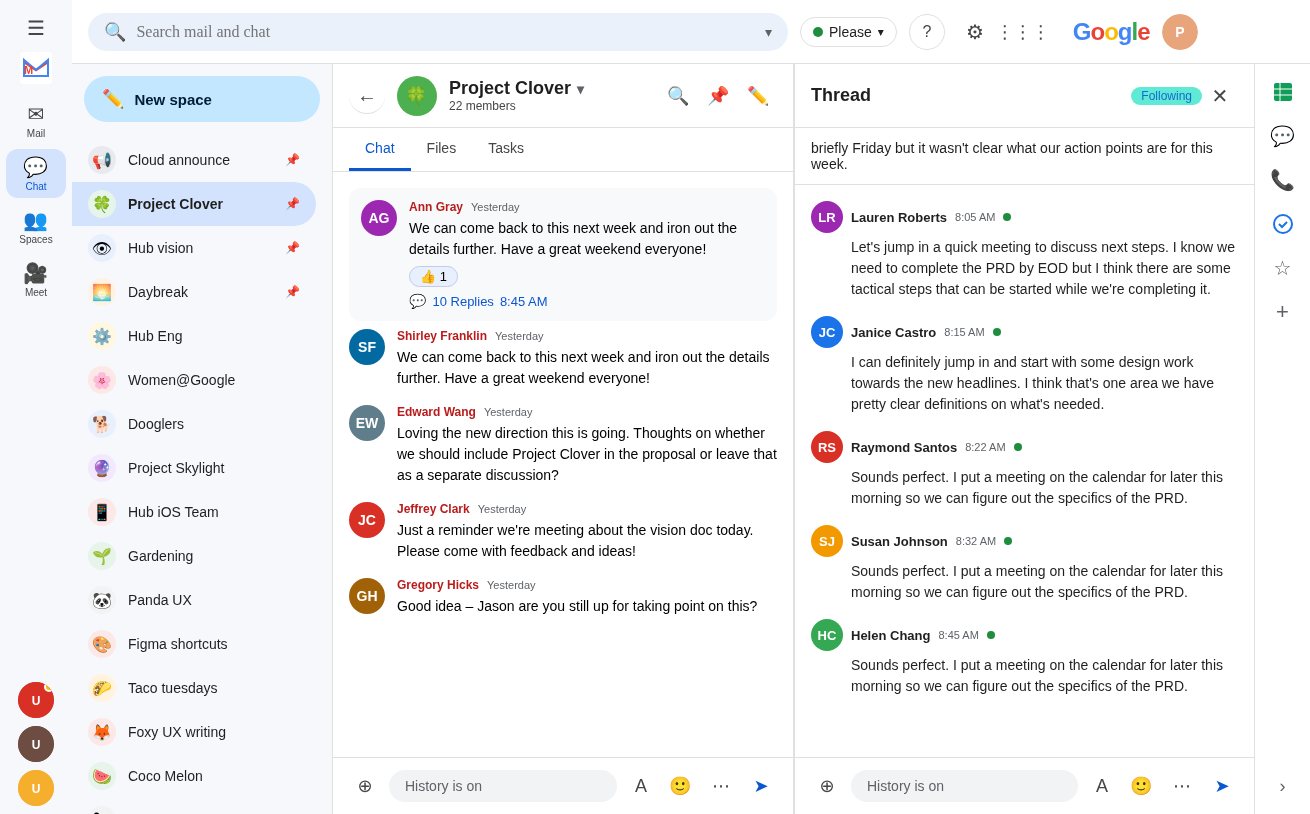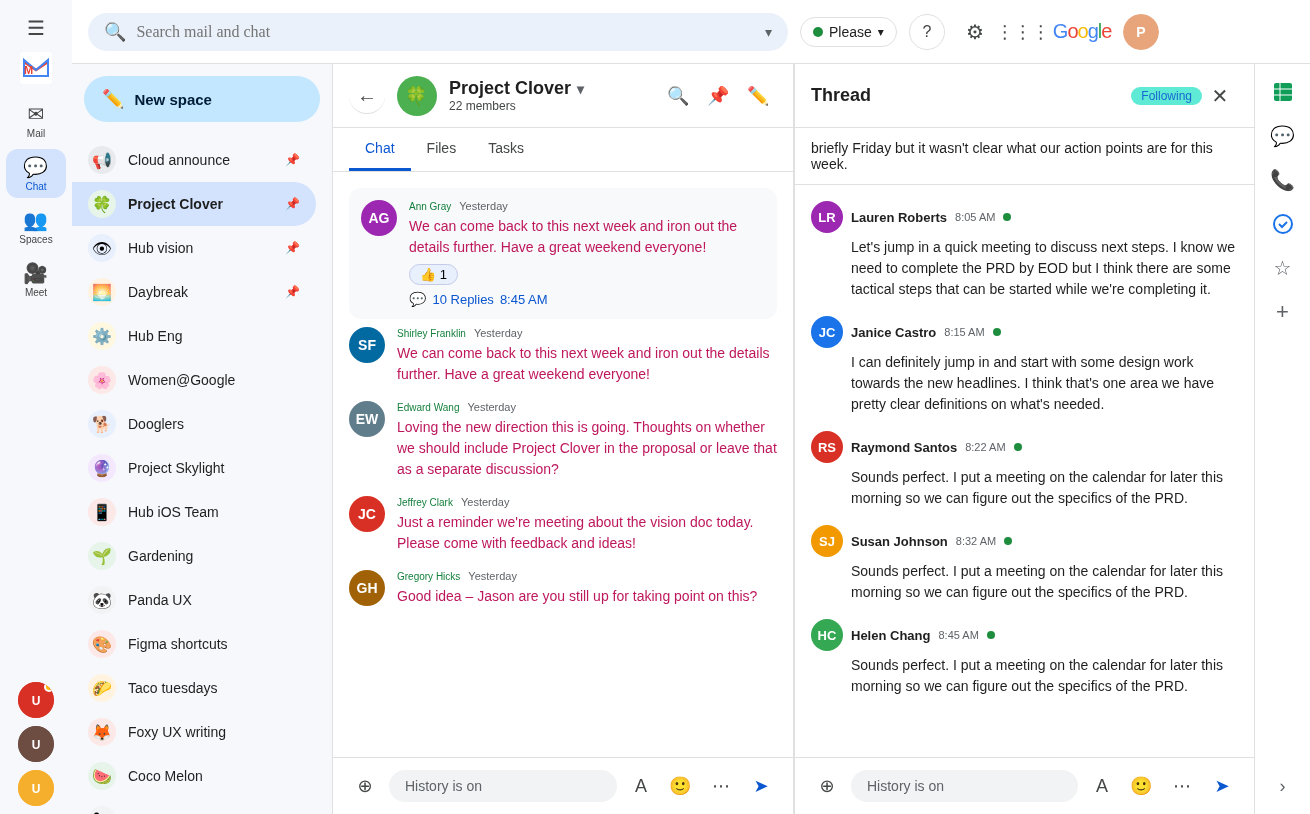--- a/index.html
+++ b/index.html
@@ -164,23 +164,23 @@
       flex-shrink: 0;
       display: flex;
       align-items: center;
       justify-content: center;
       font-size: 14px;
       font-weight: bold;
       color: white;
     }
     .message-content { flex: 1; }
     .message-header { display: flex; align-items: center; gap: 8px; margin-bottom: 4px; }
-    .message-name { font-size: 10px; font-weight: 400; color: #15803d; }
+    .message-name { font-size: 12px; font-weight: 700; color: #b91c1c; }
     .message-time { font-size: 11px; color: #5f6368; }
-    .message-text { font-size: 14px; color: #be185d; line-height: 1.5; }
+    .message-text { font-size: 14px; color: #000000; line-height: 1.5; }
     .reaction { display: inline-flex; align-items: center; gap: 4px; background: #e8f0fe; border: 1px solid #c5cae9; border-radius: 12px; padding: 2px 10px; font-size: 13px; margin-top: 6px; cursor: pointer; }
     .replies-btn { display: flex; align-items: center; gap: 6px; margin-top: 6px; font-size: 13px; color: #0b57d0; cursor: pointer; }
 
     
     .message-input-area {
       padding: 12px 16px;
       border-top: 1px solid #e0e0e0;
       display: flex;
       align-items: center;
       gap: 8px;
@@ -344,21 +344,21 @@
         <span>Please</span>
         <span style="font-size:12px;">▾</span>
       </div>
 
       <div style="width:36px; height:36px; border-radius:50%; border:1px solid #e0e0e0; display:flex; align-items:center; justify-content:center; cursor:pointer; font-size:16px; color:#444746;">?</div>
 
       <div style="width:36px; height:36px; border-radius:50%; display:flex; align-items:center; justify-content:center; cursor:pointer; font-size:20px; color:#444746;">⚙</div>
 
       <div style="width:36px; height:36px; border-radius:50%; display:flex; align-items:center; justify-content:center; cursor:pointer; font-size:18px; color:#444746;">⋮⋮⋮</div>
 
-      <div class="google-logo" style="font-size:20px; font-weight:normal; letter-spacing:-1px; margin-left:0;">
+      <div class="google-logo" style="font-size:24px; font-weight:bold; letter-spacing:-1px; margin-left:20px;">
         <span class="g-blue">G</span><span class="g-red">o</span><span class="g-yellow">o</span><span class="g-blue">g</span><span class="g-green">l</span><span class="g-red">e</span>
       </div>
 
       <div style="width:36px; height:36px; border-radius:50%; overflow:hidden; cursor:pointer;">
         <svg width="36" height="36" viewBox="0 0 36 36">
             <circle cx="18" cy="18" r="18" fill="#e8a57b"></circle>
             <text x="18" y="23" text-anchor="middle" fill="white" font-size="14" font-weight="bold">P</text>
           </svg>
       </div>
     </div>

